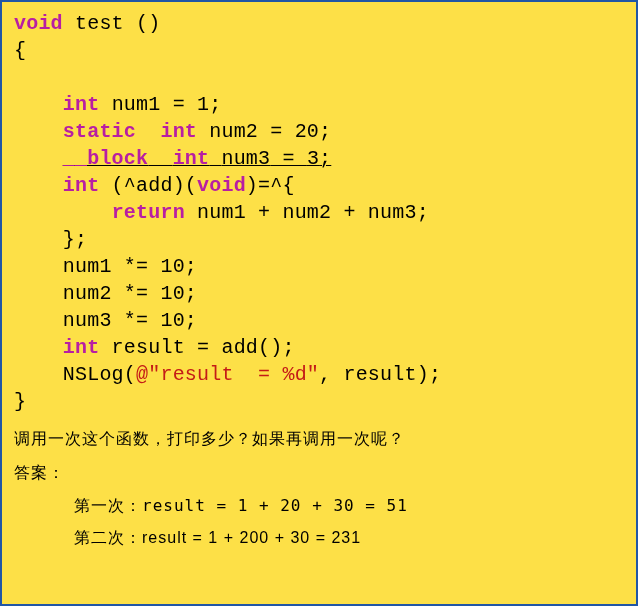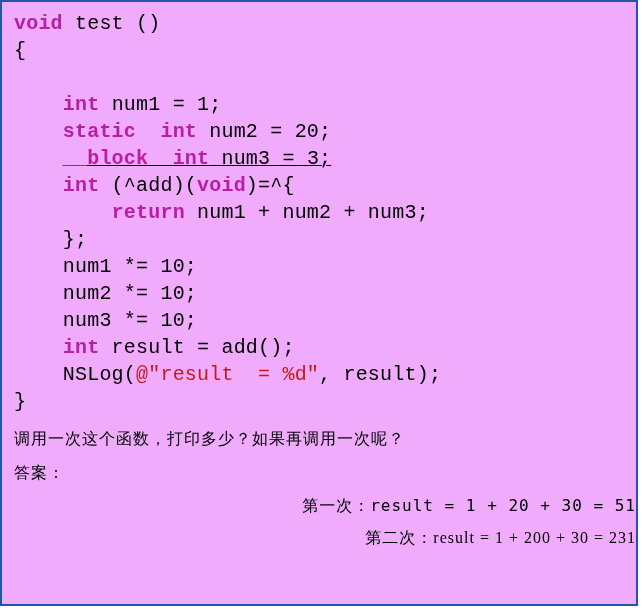--- a/index.html
+++ b/index.html
@@ -8,21 +8,21 @@
     background: #fff;
     font-family: Menlo, Monaco, Consolas, "Courier New", monospace;
     font-size: 20px;
   }
   .container {
     width: 638px;
     height: 606px;
     border: 2px solid #2156a5;
     box-sizing: border-box;
     padding: 8px 0 0 12px;
-    background: #f0abfc;
+    background: #fde047;
     position: relative;
   }
   .code {
     white-space: pre;
     line-height: 1.35;
     letter-spacing: 0.2px;
   }
   .kw { color: #b81ea3; font-weight: bold; }
   .str { color: #c41b17; }
   .underline { text-decoration: underline; text-decoration-color: #000; text-decoration-thickness: 1px; }
@@ -34,21 +34,20 @@
     color: #000;
     line-height: 1.6;
     margin-top: 11px;
   }
   .question-line { margin: 6px 0 4px 0; letter-spacing: 1px;}
   .answer-label { margin: 10px 0 6px 0; letter-spacing: 1px; font-family: Liberation Mono, monospace;}
   .answer-line {
     font-family: "PingFang SC", Menlo, Monaco, Consolas, monospace;
     margin: 6px 0 6px 60px;
     letter-spacing: 1px;
-    text-align: right;
   }
 </style>
 </head>
 <body>
 
 <div class="container">
 
 <div class="code"><span class="kw">void</span><span class="plain"> </span><span class="plain">test ()</span>
 <span class="plain">{</span>
 
@@ -65,17 +64,17 @@
 <span>    </span><span class="func">NSLog</span><span class="plain">(</span><span class="str">@"result  = %d"</span><span class="plain">, result);</span>
 <span class="plain">}</span></div>
 
 <div class="question-section">
   <div class="question-line">调用一次这个函数，打印多少？如果再调用一次呢？</div>
   <div class="answer-label">答案：</div>
   <div class="answer-line">
     <span>第一次：</span><span style="font-family:Menlo,Monaco,Consolas,monospace">result = 1 + 20 + 30 = 51</span>
   </div>
   <div class="answer-line">
-    <span>第二次：</span><span style="font-family:Liberation Serif, serif">result = 1 + 200 + 30 = 231</span>
+    <span>第二次：</span><span style="font-family:Liberation Sans, sans-serif">result = 1 + 200 + 30 = 231</span>
   </div>
 </div>
 
 </div>
 
 </body></html>

